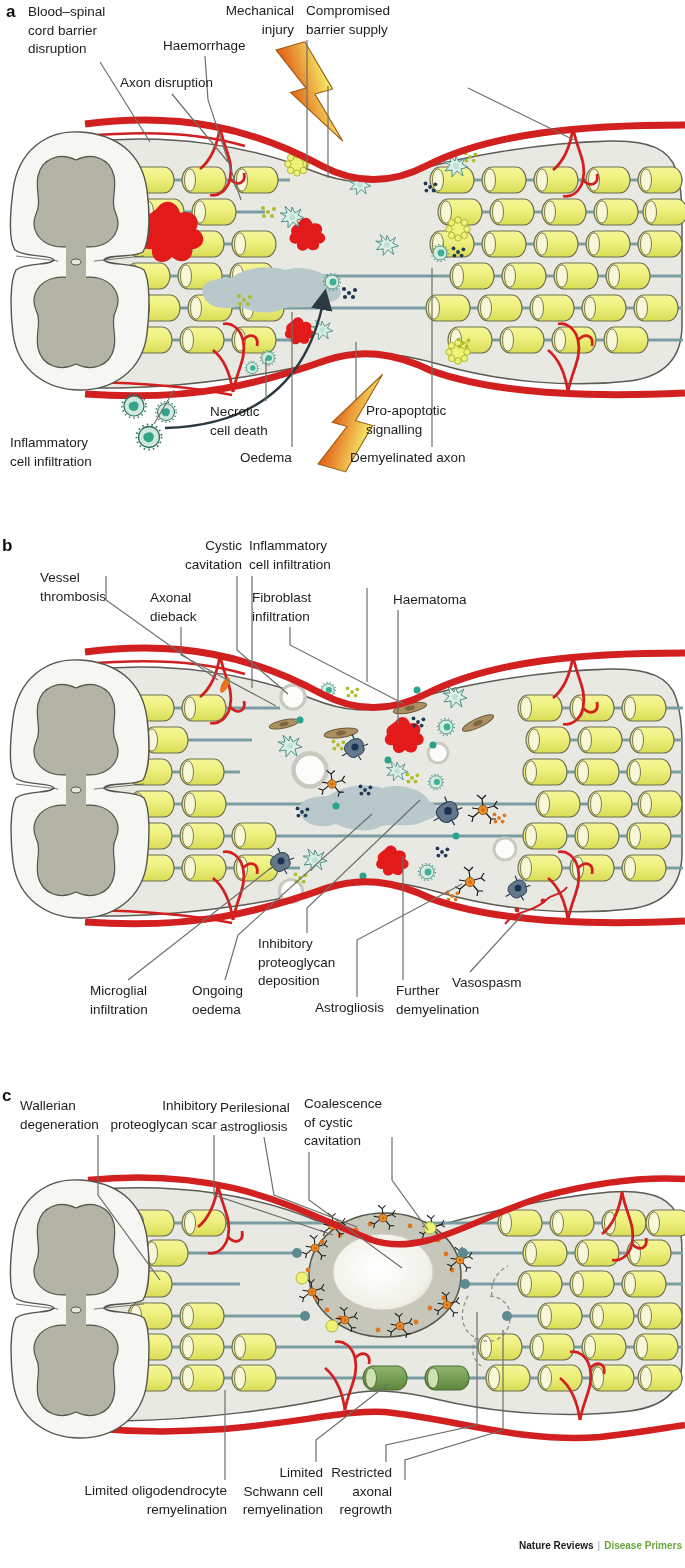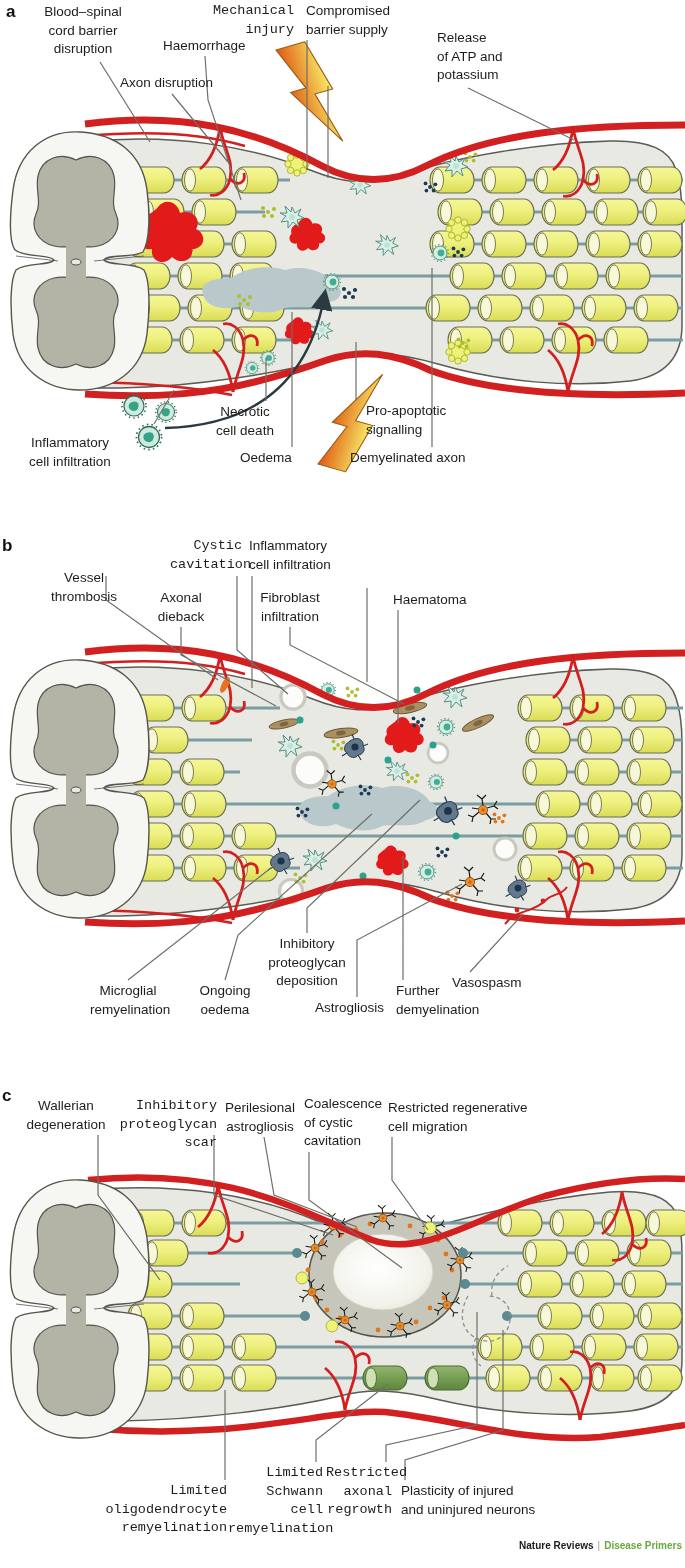--- a/index.html
+++ b/index.html
@@ -1,21 +1,21 @@
 <!DOCTYPE html>
 <html><head>
 <meta charset="utf-8">
 <style>
   html,body{margin:0;padding:0;background:#ffffff;}
   #stage{position:relative;width:685px;height:1568px;background:#ffffff;overflow:hidden;
          font-family:"Liberation Sans",sans-serif;}
   #art{position:absolute;left:0;top:0;}
   .lbl{position:absolute;font-size:13.5px;line-height:1.38;color:#1d1d1b;white-space:pre-line;}
-  .c{text-align:center;}
-  .r{text-align:right;font-family:Liberation Mono, monospace;}
+  .c{}
+  .r{text-align:right;}
   .plabel{position:absolute;font-size:17px;font-weight:bold;color:#111;}
   #footer{position:absolute;right:3px;top:1540px;font-size:10px;font-weight:bold;white-space:nowrap;}
   #footer .journal{color:#1a1a1a;}
   #footer .sep{color:#9a9a94;font-weight:normal;padding:0 4px;}
   #footer .series{color:#6aa63c;}
 </style>
 </head>
 <body>
 
 <div id="stage">
@@ -433,23 +433,20 @@
 
 <div class="lbl c" style="left:28px;top:3px;width:110px">Blood–spinal
 cord barrier
 disruption</div>
 <div class="lbl" style="left:120px;top:74px;width:130px">Axon disruption</div>
 <div class="lbl" style="left:163px;top:37px;width:100px">Haemorrhage</div>
 <div class="lbl r" style="left:206px;top:2px;width:88px">Mechanical
 injury</div>
 <div class="lbl" style="left:306px;top:2px;width:125px">Compromised
 barrier supply</div>
-<div class="lbl" style="left:437px;top:29px;width:90px">Release
-of ATP and
-potassium</div>
 <div class="lbl c" style="left:10px;top:434px;width:120px">Inflammatory
 cell infiltration</div>
 <div class="lbl c" style="left:210px;top:403px;width:70px">Necrotic
 cell death</div>
 <div class="lbl" style="left:240px;top:449px;width:60px">Oedema</div>
 <div class="lbl" style="left:366px;top:402px;width:105px">Pro-apoptotic
 signalling</div>
 <div class="lbl" style="left:350px;top:449px;width:140px">Demyelinated axon</div>
 
 <div class="lbl c" style="left:40px;top:569px;width:88px">Vessel
@@ -457,50 +454,46 @@
 <div class="lbl r" style="left:170px;top:537px;width:72px">Cystic
 cavitation</div>
 <div class="lbl" style="left:249px;top:537px;width:110px">Inflammatory
 cell infiltration</div>
 <div class="lbl c" style="left:150px;top:589px;width:62px">Axonal
 dieback</div>
 <div class="lbl c" style="left:252px;top:589px;width:76px">Fibroblast
 infiltration</div>
 <div class="lbl" style="left:393px;top:591px;width:90px">Haematoma</div>
 <div class="lbl c" style="left:90px;top:982px;width:76px">Microglial
-remyelination</div>
+infiltration</div>
 <div class="lbl c" style="left:192px;top:982px;width:66px">Ongoing
 oedema</div>
 <div class="lbl c" style="left:258px;top:935px;width:98px">Inhibitory
 proteoglycan
 deposition</div>
 <div class="lbl" style="left:315px;top:999px;width:85px">Astrogliosis</div>
 <div class="lbl" style="left:396px;top:982px;width:100px">Further
 demyelination</div>
 <div class="lbl" style="left:452px;top:974px;width:85px">Vasospasm</div>
 
 <div class="lbl c" style="left:20px;top:1097px;width:92px">Wallerian
 degeneration</div>
 <div class="lbl r" style="left:105px;top:1097px;width:112px">Inhibitory
 proteoglycan scar</div>
 <div class="lbl c" style="left:220px;top:1099px;width:80px">Perilesional
 astrogliosis</div>
 <div class="lbl" style="left:304px;top:1095px;width:90px">Coalescence
 of cystic
 cavitation</div>
-<div class="lbl" style="left:388px;top:1099px;width:170px">Restricted regenerative
-cell migration</div>
 <div class="lbl r" style="left:55px;top:1482px;width:172px">Limited oligodendrocyte
 remyelination</div>
 <div class="lbl r" style="left:228px;top:1464px;width:95px">Limited
 Schwann cell
 remyelination</div>
 <div class="lbl r" style="left:326px;top:1464px;width:66px">Restricted
 axonal
 regrowth</div>
-<div class="lbl" style="left:401px;top:1482px;width:165px">Plasticity of injured
-and uninjured neurons</div>
 
 <div id="footer">
   <span class="journal">Nature Reviews</span><span class="sep">|</span><span class="series">Disease Primers</span>
 </div>
 
 </div>
 
 </body></html>

